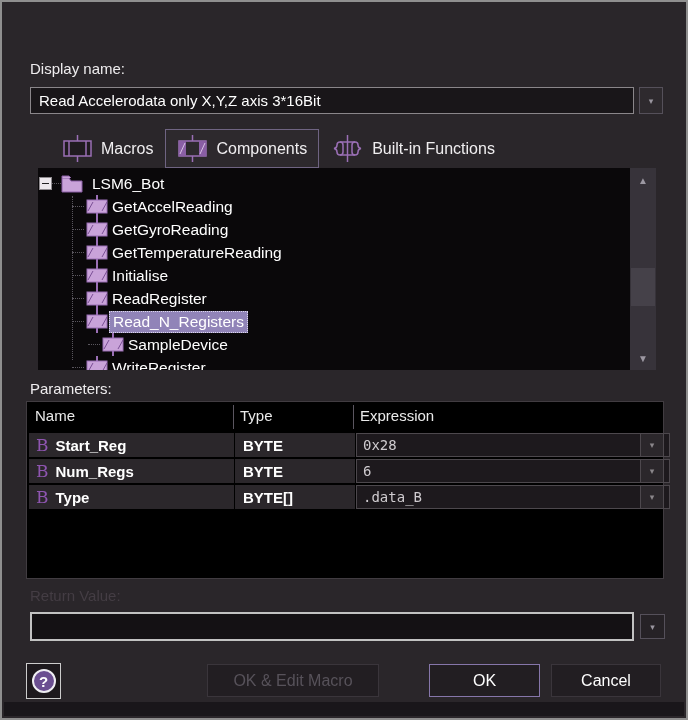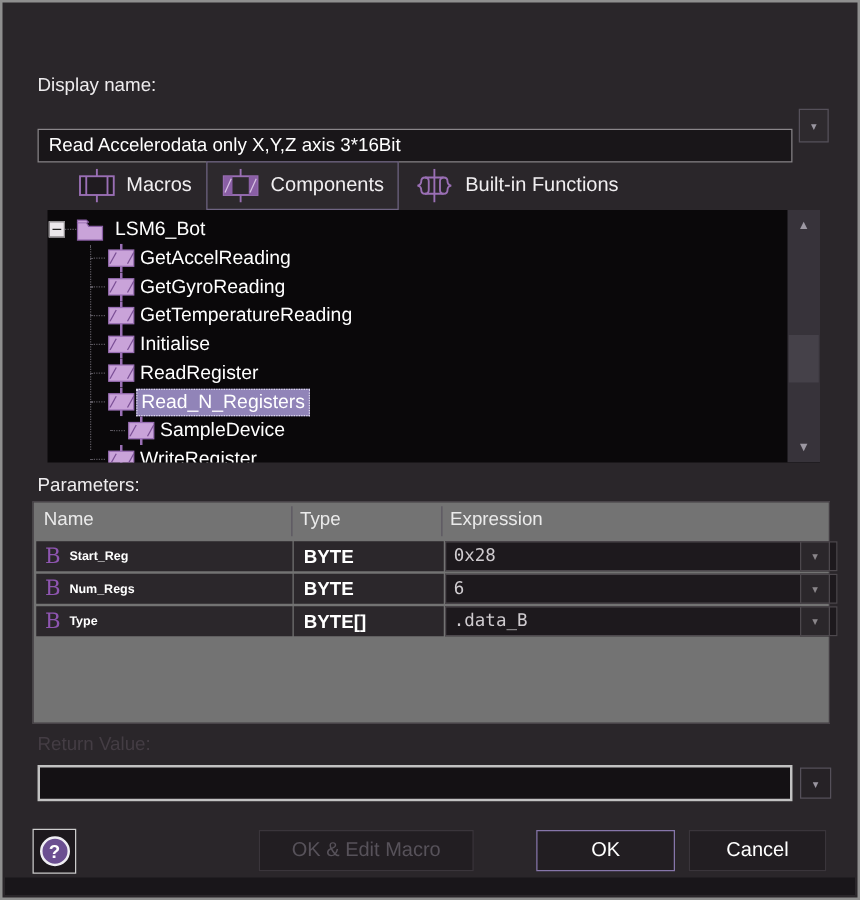--- a/index.html
+++ b/index.html
@@ -37,36 +37,36 @@
   .expander { width:13px; height:13px; background:#ece8ec; border:1px solid #8e8a8e; margin-left:1px;
               display:flex; align-items:center; justify-content:center; }
   .expander::after { content:""; width:7px; border-top:1px solid #222; }
   .exp-dots { width:9px; border-top:1px dotted #5a565e; }
   
   #scrollbar { position:absolute; right:0; top:0; width:26px; height:202px; background:#37333a; }
   .sb-btn { position:absolute; left:0; width:26px; height:24px; display:flex; align-items:center; justify-content:center; color:#9c98a2; font-size:10px; }
   #sb-up { top:0; } #sb-down { bottom:0; }
   #sb-thumb { position:absolute; left:1px; top:100px; width:24px; height:38px; background:#454149; }
   
-  #param-table { position:absolute; left:24px; top:399px; width:638px; height:178px; background:#737373; border:1px solid #413c41; }
+  #param-table { position:absolute; left:24px; top:399px; width:638px; height:178px; background:#000000; border:1px solid #413c41; }
   .hsep { position:absolute; top:3px; height:24px; border-left:1px solid #5b5660; }
   .hcell { position:absolute; top:5px; font-size:15px; color:#eaeaea; }
   .prow { position:absolute; left:2px; width:632px; height:24px; }
   .cell-name { position:absolute; left:0; top:0; width:205px; height:24px; background:#2b272b;
                display:flex; align-items:center; padding-left:7px; gap:7px; }
   .cell-type { position:absolute; left:206px; top:0; width:120px; height:24px; background:#2b272b;
                display:flex; align-items:center; padding-left:8px; color:#ffffff; font-size:15px; font-weight:bold; }
   .cell-expr { position:absolute; left:327px; top:0; width:314px; height:24px; background:#1d191d;
                border:1px solid #4d484d; display:flex; align-items:center; padding-left:6px;
                color:#cfcbcf; font-size:14px; font-family:"DejaVu Sans Mono", monospace; }
   .cell-btn  { position:absolute; left:611px; top:0; width:24px; height:24px; background:#2b272b;
                border:1px solid #4d484d; color:#8a868a; font-size:9px;
                display:flex; align-items:center; justify-content:center; }
   .bicon { font-family:"DejaVu Serif", serif; font-size:17px; color:#8e55b0; line-height:1; }
-  .pname { color:#ffffff; font-size:10px; font-weight:bold; }
+  .pname { color:#ffffff; font-size:15px; font-weight:bold; }
   
   #return-label { color:#443d44; }
   #return-combo { left:28px; top:610px; width:604px; height:29px; background:#141114; border:2px solid #c2c2c2; }
   #return-combo-btn { left:638px; top:612px; width:25px; height:25px; background:#262226; }
   
   .btn { position:absolute; top:662px; height:33px; background:#221e22; border:1px solid #3a353b;
          color:#ffffff; font-size:16px; display:flex; align-items:center; justify-content:center; }
   #btn-ok-edit { left:205px; width:172px; color:#57525a; }
   #btn-ok { left:427px; width:111px; border:1px solid #8676aa; }
   #btn-cancel { left:549px; width:110px; }
@@ -76,21 +76,21 @@
                  color:#ffffff; font-weight:bold; font-size:15px; display:flex; align-items:center; justify-content:center; }
   #bottom-strip { position:absolute; left:2px; right:2px; bottom:2px; height:14px; background:#19161a; }
 </style>
 </head>
 <body>
 
 <div id="dialog">
 
 
   <span class="lbl" style="left:28px; top:58px;">Display name:</span>
-  <div class="combo" id="display-combo" style="line-height:25px; white-space:nowrap; overflow:hidden;margin-top:16px;">Read Accelerodata only X,Y,Z axis 3*16Bit</div>
+  <div class="combo" id="display-combo" style="line-height:25px; white-space:nowrap; overflow:hidden;">Read Accelerodata only X,Y,Z axis 3*16Bit</div>
   <div class="combo-btn" id="display-combo-btn">
     <span>▾</span>
   </div>
 
   <div id="tabs">
     <div class="tab">
       <svg width="31" height="27" viewBox="0 0 31 27">
         <line x1="15.5" y1="0" x2="15.5" y2="27" stroke="#9a6fb5" stroke-width="1.5"></line>
         <rect x="2" y="6" width="27" height="15" fill="#1f1b1f" stroke="#9a6fb5" stroke-width="1.5"></rect>
         <line x1="7" y1="6" x2="7" y2="21" stroke="#9a6fb5" stroke-width="1.5"></line>

